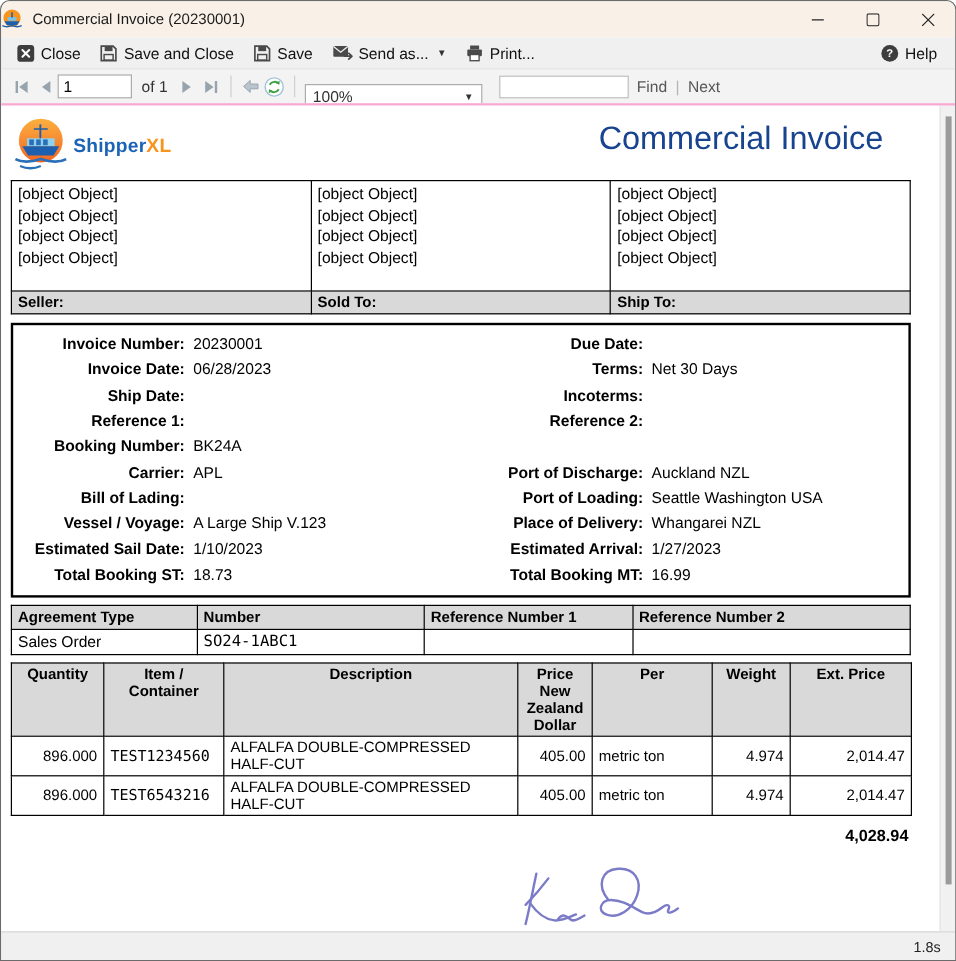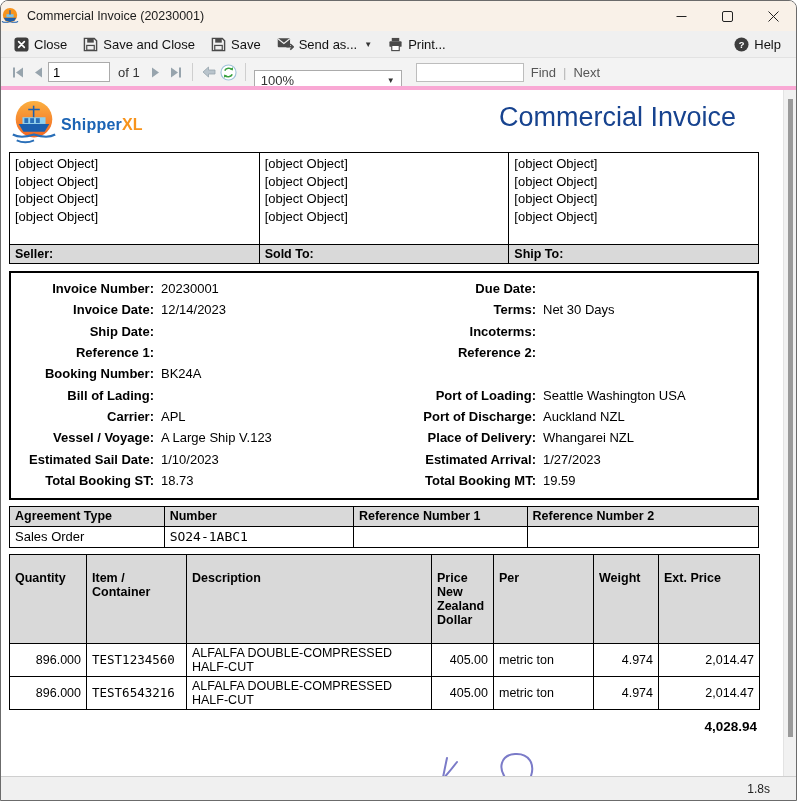--- a/index.html
+++ b/index.html
@@ -32,21 +32,21 @@
   .of-label { margin:0 6px 0 8px; color:#333; }
   .vsep { width:1px; height:18px; background:#cfcfcf; margin:0 6px; }
   .zoom-combo { width:148px; height:21px; background:#fff; border:1px solid #ababab; display:flex;
                 align-items:center; justify-content:space-between; padding:0 6px; margin-left:2px;margin-top:16px; }
   .zoom-caret { font-size:8px; color:#333; }
   .find-input { width:108px; height:19px; border:1px solid #bdbdbd; background:#fff; margin-left:14px; }
   .nav-link { color:#565656; margin:0 7px; cursor:default; }
   .link-sep { color:#b5b5b5; }
 
   
-  .viewport { flex:1; position:relative; background:#fff; border-top:4px solid #f9a8d4; overflow:hidden; }
+  .viewport { flex:1; position:relative; background:#fff; border-top:2px solid #f9a8d4; overflow:hidden; }
   .scrollbar { position:absolute; top:0; right:0; bottom:0; width:13px; background:#f1f1f1; border-left:1px solid #e3e3e3; }
   .scroll-thumb { position:absolute; top:9px; left:4px; width:5px; height:93%; background:#9a9a9a; }
   .page { position:absolute; top:0; left:0; right:13px; bottom:0; background:#fff; padding:8px 0 0 8px; }
   .content { width:750px; }
 
   
   .page-head { position:relative; height:54px; }
   .logo { display:flex; align-items:flex-end; }
   .logo-text { font-size:16px; font-weight:bold; color:#1b64b5; margin:0 0 14px 2px; letter-spacing:.2px; }
   .logo-text .xl { color:#f7941d; }
@@ -67,34 +67,34 @@
   .dv { padding-left:7px; }
 
   
   .agree-table { width:750px; margin-top:6px; }
   .agree-table th { border:1px solid #000; background:#d9d9d9; font-size:12.5px; text-align:left;
                     padding:2px 5px; height:20px; font-weight:bold;margin-left:34px; }
   .agree-table td { border:1px solid #000; font-size:13px; padding:2px 5px; height:21px; }
 
   
   .items-table { width:750px; margin-top:6px; table-layout:fixed; }
-  .items-table th { border:1px solid #000; background:#d9d9d9; font-size:12.5px; text-align:left;
-                    vertical-align:top; padding:16px 5px; height:45px; font-weight:bold; }
+  .items-table th { border:1px solid #000; background:#d9d9d9; font-size:12.5px; text-align:center;
+                    vertical-align:top; padding:2px 5px; height:45px; font-weight:bold; }
   .items-table td { border:1px solid #000; font-size:12.5px; padding:2px 5px; height:20px; background:#fff; }
   .num { text-align:right; }
   .mono { font-family:"DejaVu Sans Mono", monospace; font-size:12px; }
 
   .grand-total { width:750px; text-align:right; font-weight:bold; font-size:13.5px; margin-top:9px; padding-right:2px; }
 
   
   .sign-block { margin-left:422px; margin-top:16px; width:330px; }
 
   
   .statusbar { height:24px; flex:0 0 24px; background:#f0f0f0; border-top:1px solid #cfcfcf;
-               display:flex; align-items:center; justify-content:flex-end; padding-right:26px;
+               display:flex; align-items:center; justify-content:flex-end; padding-right:12px;
                font-size:12px; color:#222; }
 </style>
 </head>
 <body>
 
 <div class="window">
 
   <div class="titlebar">
     <svg class="app-icon" viewBox="0 0 20 20">
       <circle cx="10" cy="9" r="8" fill="#f7941d"></circle>
@@ -291,21 +291,21 @@
 
             <div class="details-row">
               <span class="dl">Invoice Number:</span>
               <span class="dv">20230001</span>
               <span class="dl">Due Date:</span>
               <span class="dv"></span>
             </div>
 
             <div class="details-row">
               <span class="dl">Invoice Date:</span>
-              <span class="dv">12/14/2023</span>
+              <span class="dv">06/28/2023</span>
               <span class="dl">Terms:</span>
               <span class="dv">Net 30 Days</span>
             </div>
 
             <div class="details-row">
               <span class="dl">Ship Date:</span>
               <span class="dv"></span>
               <span class="dl">Incoterms:</span>
             </div>
 
@@ -314,55 +314,55 @@
               <span class="dv"></span>
               <span class="dl">Reference 2:</span>
               <span class="dv"></span>
             </div>
 
             <div class="details-row">
               <span class="dl">Booking Number:</span>
               <span class="dv">BK24A</span>
               <span class="dl"></span>
               <span class="dv"></span>
-            </div>
-
-            <div class="details-row">
-              <span class="dl">Bill of Lading:</span>
-              <span class="dv"></span>
-              <span class="dl">Port of Loading:</span>
-              <span class="dv">Seattle Washington USA</span>
             </div>
 
             <div class="details-row">
               <span class="dl">Carrier:</span>
               <span class="dv">APL</span>
               <span class="dl">Port of Discharge:</span>
               <span class="dv">Auckland NZL</span>
             </div>
 
             <div class="details-row">
+              <span class="dl">Bill of Lading:</span>
+              <span class="dv"></span>
+              <span class="dl">Port of Loading:</span>
+              <span class="dv">Seattle Washington USA</span>
+            </div>
+
+            <div class="details-row">
               <span class="dl">Vessel / Voyage:</span>
               <span class="dv">A Large Ship V.123</span>
               <span class="dl">Place of Delivery:</span>
               <span class="dv">Whangarei NZL</span>
             </div>
 
             <div class="details-row">
               <span class="dl">Estimated Sail Date:</span>
               <span class="dv">1/10/2023</span>
               <span class="dl">Estimated Arrival:</span>
               <span class="dv">1/27/2023</span>
             </div>
 
             <div class="details-row">
               <span class="dl">Total Booking ST:</span>
               <span class="dv">18.73</span>
               <span class="dl">Total Booking MT:</span>
-              <span class="dv">19.59</span>
+              <span class="dv">16.99</span>
             </div>
           </div>
 
         <table class="agree-table">
           <tbody>
               <tr>
             <th style="width:147px">Agreement Type</th>
             <th style="width:180px">Number</th>
             <th style="width:165px">Reference Number 1</th>
             <th style="width:220px">Reference Number 2</th>

